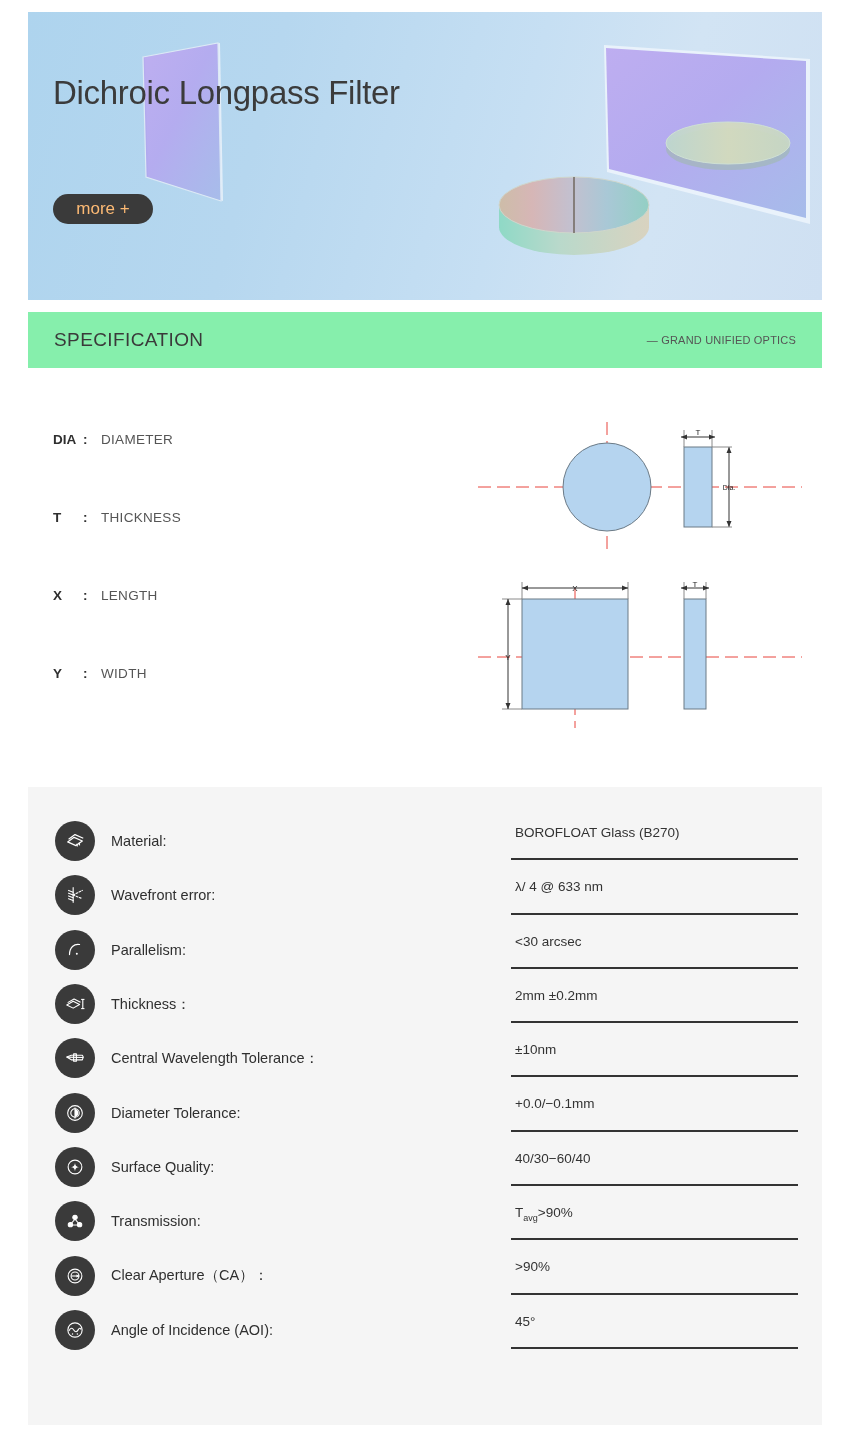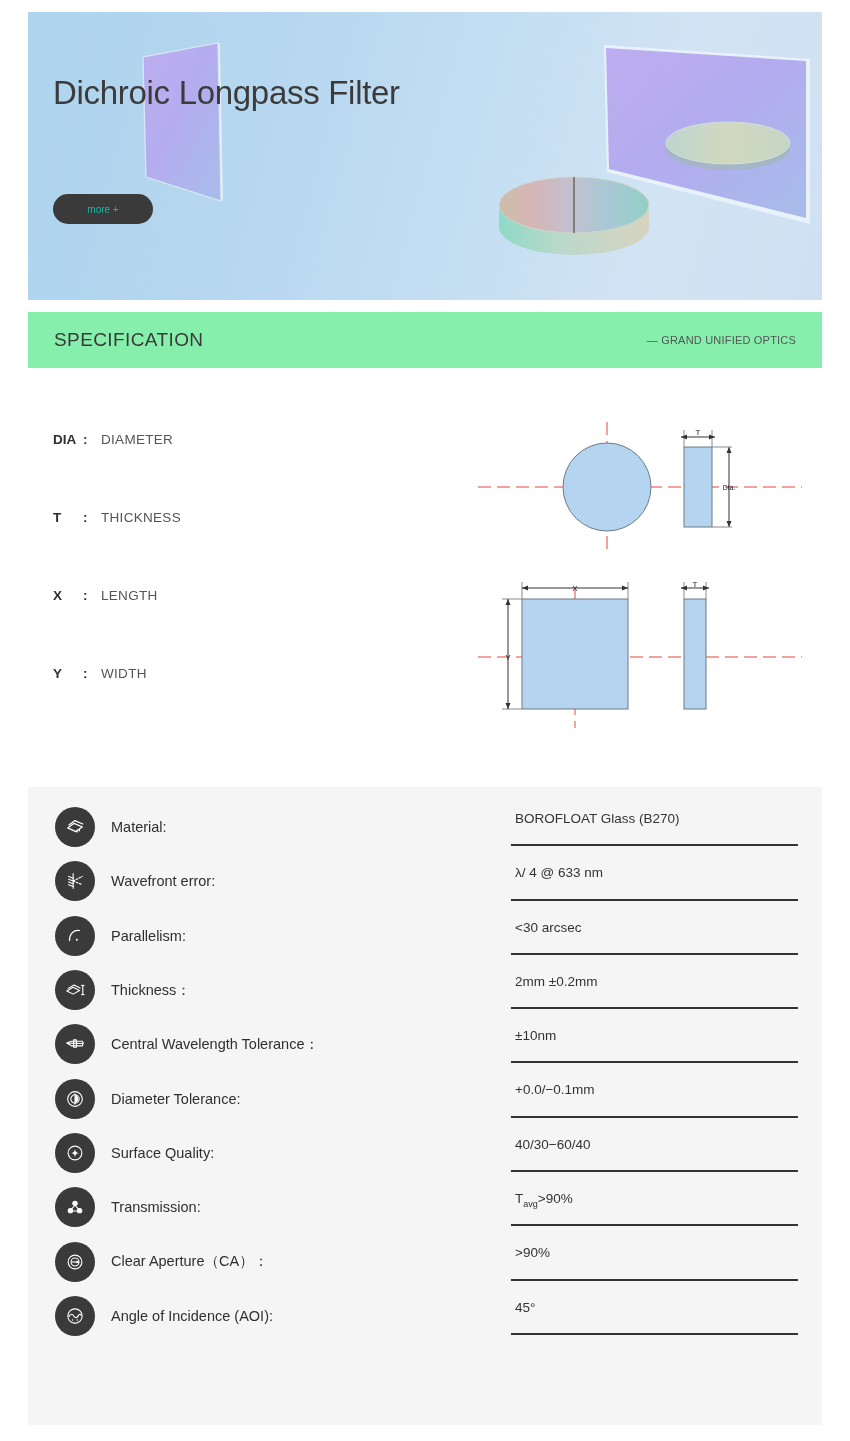--- a/index.html
+++ b/index.html
@@ -28,22 +28,22 @@
     color: #3b3b3b;
     letter-spacing: -0.3px;
     white-space: nowrap;
   }
   .more-btn {
     position: absolute;
     left: 25px; top: 182px;
     width: 100px; height: 30px;
     border-radius: 15px;
     background: #3a3a3a;
-    color: #14b8a6;
-    font-size: 10px;
+    color: #fdba74;
+    font-size: 17px;
     display: flex;
     align-items: center;
     justify-content: center;
     border: none;
     cursor: pointer;
     font-family: "Liberation Sans", sans-serif;
   }
   .hero-art { position: absolute; left: 0; top: 0; width: 794px; height: 288px; }
 
   
@@ -98,21 +98,21 @@
   
   .drawings { position: absolute; left: 470px; top: 390px; width: 340px; height: 350px; }
 
   
   .spec-panel {
     position: absolute;
     left: 28px; top: 787px;
     width: 794px; height: 638px;
     background: #f5f5f5;
   }
-  .spec-list { position: absolute; left: 27px; top: 13px; width: 740px; }
+  .spec-list { position: absolute; left: 27px; top: 27px; width: 740px; }
   .spec-row {
     position: relative;
     display: flex;
     align-items: center;
     height: 54.3px;
   }
   .spec-icon {
     width: 40px; height: 40px;
     min-width: 40px;
     border-radius: 50%;

